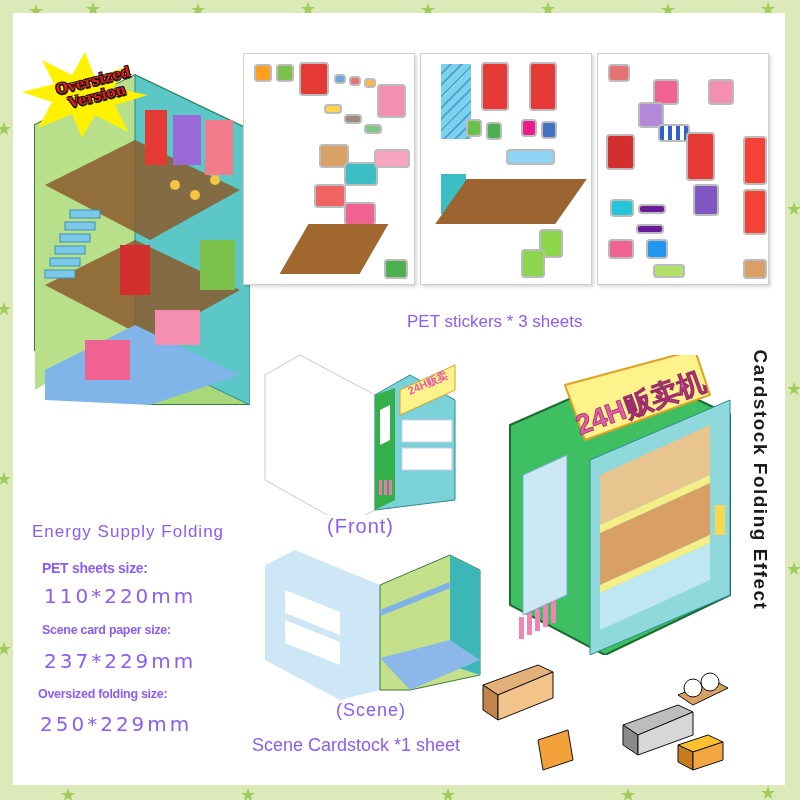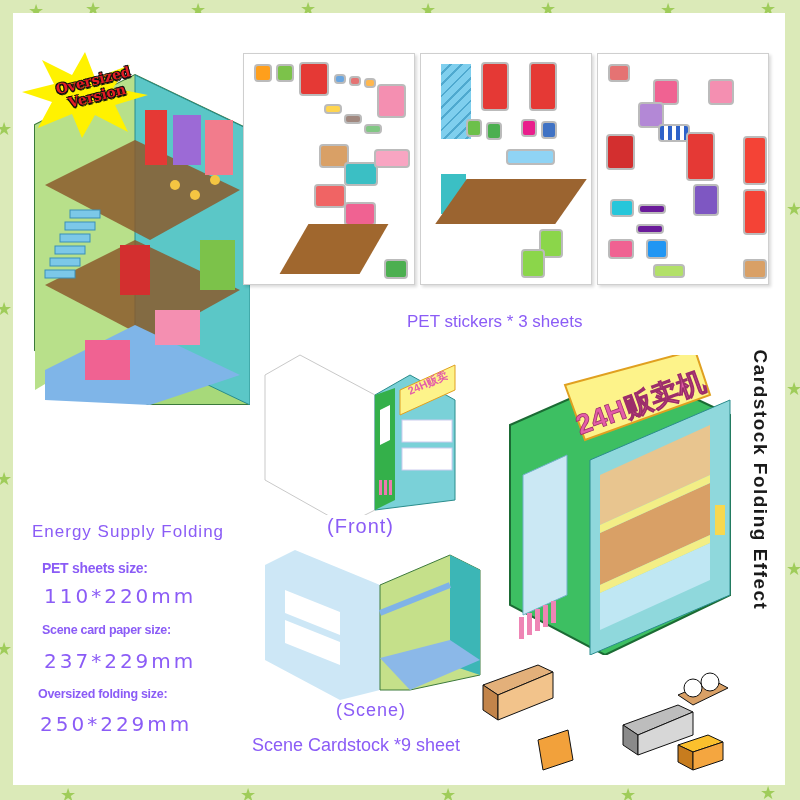--- a/index.html
+++ b/index.html
@@ -186,21 +186,21 @@
 <svg style="position:absolute;left:260px;top:540px" width="240" height="160" viewBox="0 0 240 160">
   <polygon points="5,25 35,10 120,45 120,150 80,160 5,120" fill="#cde7f6"></polygon>
   <polygon points="25,50 80,72 80,95 25,73" fill="#fff"></polygon>
   <polygon points="25,80 80,102 80,125 25,103" fill="#fff"></polygon>
   <polygon points="120,45 190,15 220,30 220,135 150,150 120,150" fill="#c5e08a" stroke="#3d7a3d"></polygon>
   <polygon points="190,15 220,30 220,135 190,125" fill="#3cb6b6"></polygon>
   <polygon points="120,118 190,100 220,120 150,150" fill="#8bb8e8"></polygon>
   <line x1="120" y1="73" x2="190" y2="45" stroke="#7fb3e8" stroke-width="6"></line>
 </svg>
 <div class="label back-label">(Scene)</div>
-<div class="label scene-label">Scene Cardstock *9 sheet</div>
+<div class="label scene-label">Scene Cardstock *1 sheet</div>
 
 <svg style="position:absolute;left:505px;top:355px" width="240" height="300" viewBox="0 0 240 300">
   <polygon points="5,70 130,15 225,60 225,240 100,300 5,250" fill="#3dbf62" stroke="#1b6b34" stroke-width="2"></polygon>
   <polygon points="85,105 225,45 225,240 85,300" fill="#8fd8dc" stroke="#2a8c8c"></polygon>
   <polygon points="60,30 190,-5 205,40 80,85" fill="#fdf38a" stroke="#e0a020" stroke-width="2"></polygon>
   <text x="75" y="80" font-size="28" font-weight="bold" fill="#e45da8" stroke="#9c2e6a" stroke-width="0.8" transform="rotate(-20 75 80)">24H贩卖机</text>
   <polygon points="18,120 62,100 62,240 18,260" fill="#cbe8f4" stroke="#6fb1c8"></polygon>
   <polygon points="95,120 205,70 205,120 95,170" fill="#e8c58f"></polygon>
   <polygon points="95,178 205,128 205,180 95,230" fill="#d9a066"></polygon>
   <polygon points="95,238 205,188 205,225 95,275" fill="#bfe7f3"></polygon>

